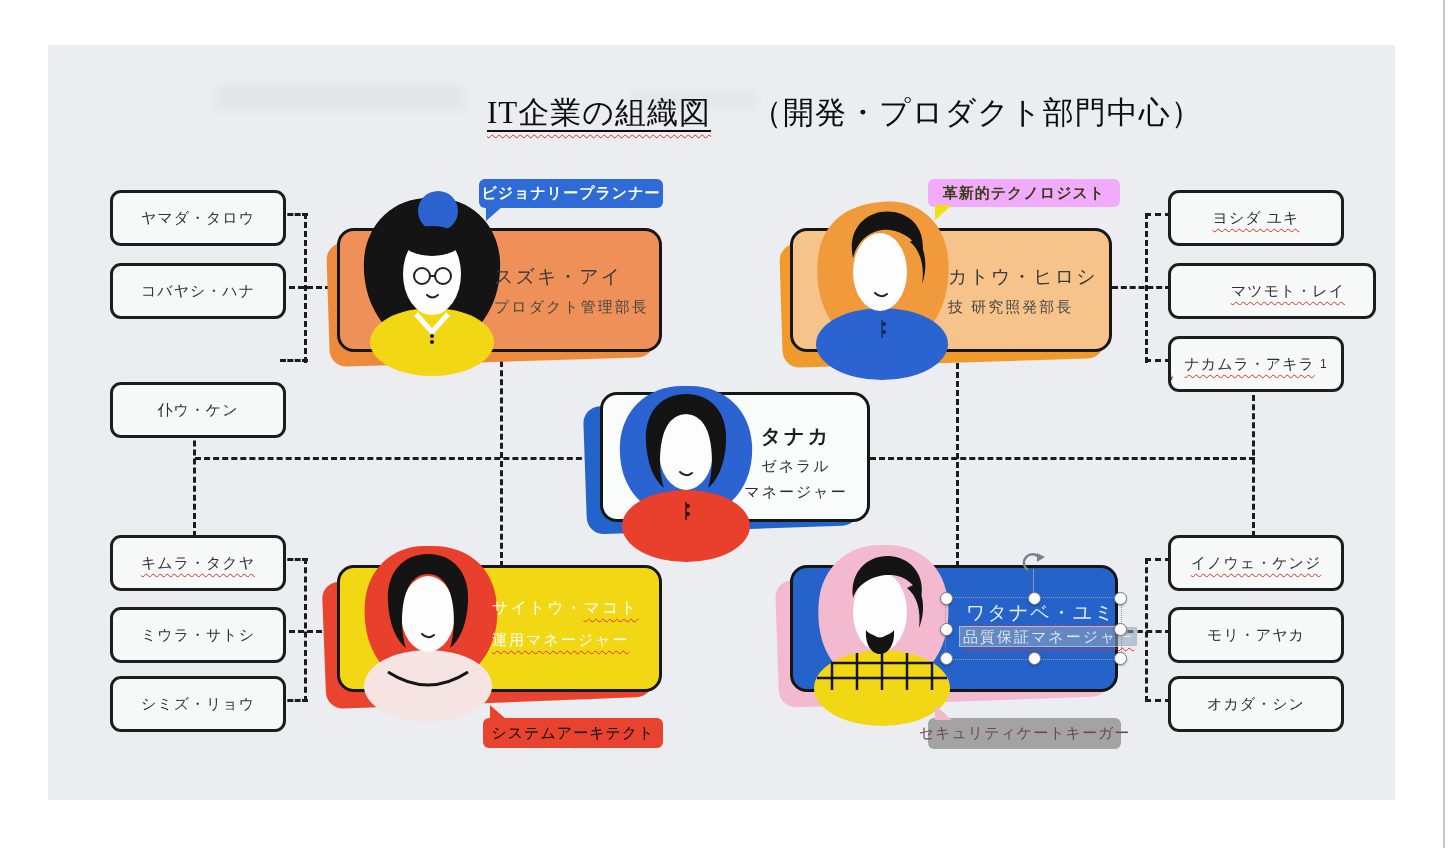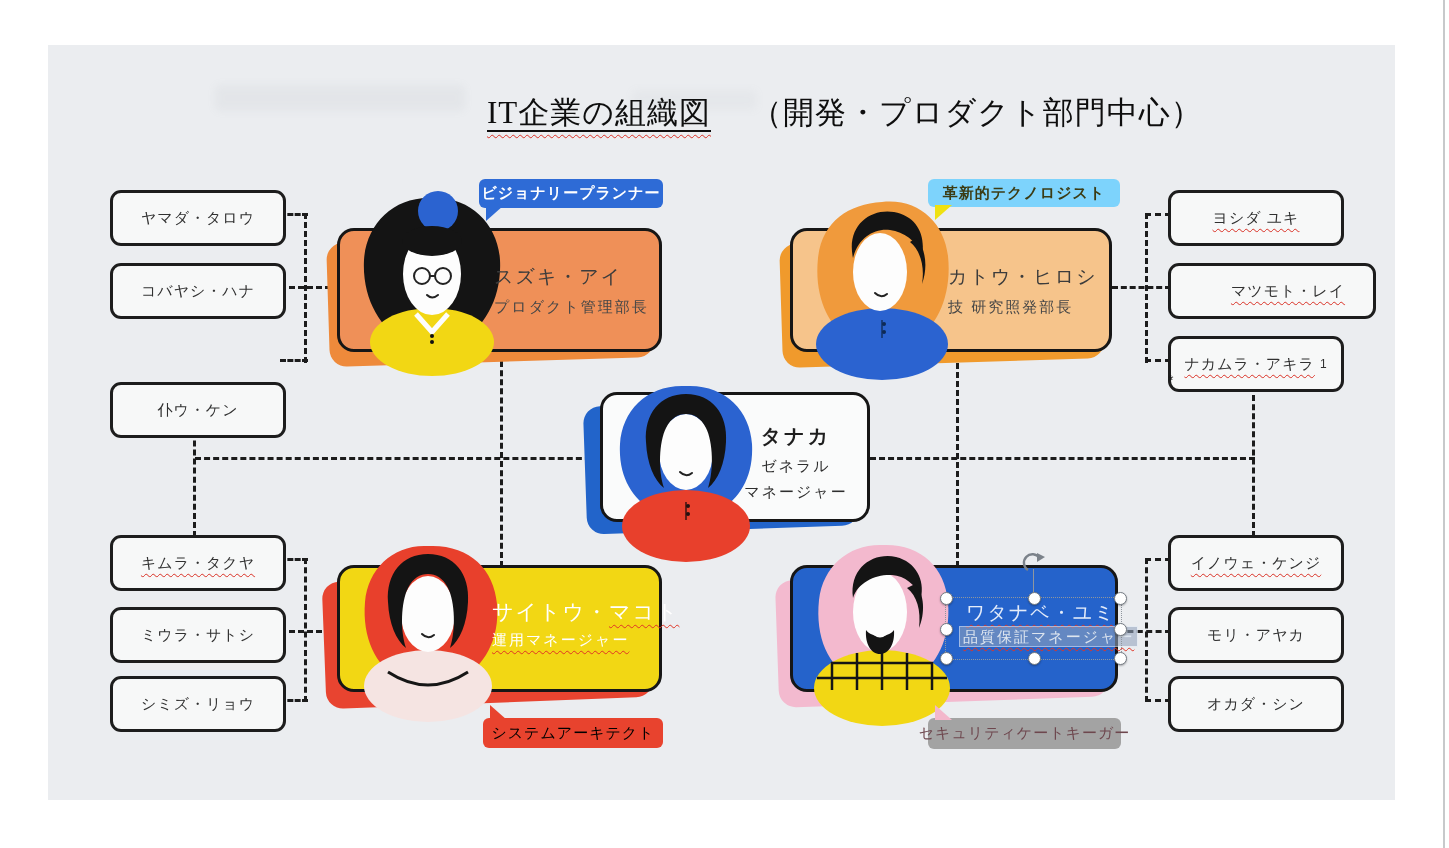--- a/index.html
+++ b/index.html
@@ -42,21 +42,21 @@
   .tanaka-text{position:absolute;left:738px;top:423px;width:116px;text-align:center;color:#1e1e1e;}
   .tanaka-name{font-size:20px;font-weight:bold;letter-spacing:3px;}
   .tanaka-role{font-size:15px;letter-spacing:2px;margin-top:7px;color:#2e2e2e;}
 
   
   .badge{position:absolute;display:flex;align-items:center;justify-content:center;
          border-radius:6px;font-size:15px;letter-spacing:1px;white-space:nowrap;}
   .tail{position:absolute;width:0;height:0;}
   .badge-blue{background:#2e6bd6;color:#ffffff;font-weight:bold;}
   .badge-blue .tail{left:7px;bottom:-13px;border-top:15px solid #2e6bd6;border-right:17px solid transparent;}
-  .badge-yellow{background:#7dd3fc;color:#3c3c14;font-weight:bold;}
+  .badge-yellow{background:#f0abfc;color:#3c3c14;font-weight:bold;}
   .badge-yellow .tail{left:7px;bottom:-13px;border-top:15px solid #efe111;border-right:17px solid transparent;}
   .badge-red{background:#e8432e;color:#000000;}
   .badge-red .tail{left:7px;top:-13px;border-bottom:15px solid #e8432e;border-right:17px solid transparent;}
   .badge-pink{background:#a3a3a3;color:#6e474e;justify-content:center;}
   .badge-pink .tail{left:7px;top:-13px;border-bottom:15px solid #f3b7cb;border-right:17px solid transparent;}
 
   .asterisk{position:absolute;left:1168px;top:372px;font-size:14px;color:#1a1a1a;}
 
   
   .hl{background:rgba(146,164,188,.58);box-shadow:0 0 0 1px rgba(226,233,242,.65);
@@ -218,21 +218,21 @@
     <div class="cshadow" style="left:324px;top:576px;width:327px;height:127px;background:#e84430;transform:rotate(-2.2deg);"></div>
     <div class="cmain" style="left:337px;top:565px;width:319px;height:121px;background:#f2d714;"></div>
     <svg class="person" style="left:344px;top:540px;" width="168" height="150" viewBox="0 0 168 150">
       <path d="M84,6 C124,4 150,28 153,64 C156,100 140,126 116,140 L54,138 C32,126 18,98 21,62 C24,28 50,4 84,6 Z" fill="#e8402c"></path>
       <ellipse cx="84" cy="146" rx="64" ry="36" fill="#f5e4e2"></ellipse>
       <path d="M44,132 Q84,158 124,132" stroke="#161616" stroke-width="3" fill="none"></path>
       <ellipse cx="84" cy="74" rx="27" ry="38" fill="#fdfdfd"></ellipse>
       <path d="M84,14 C110,14 126,34 124,62 C123,84 116,100 106,108 C112,90 111,62 104,48 C99,38 92,34 84,34 C76,34 69,38 64,48 C57,62 56,90 62,108 C52,100 45,84 44,62 C42,34 58,14 84,14 Z" fill="#141414"></path>
       <path d="M78,94 Q84,100 90,95" fill="none" stroke="#222" stroke-width="2" stroke-linecap="round"></path>
     </svg>
-    <div class="cname white" style="left:492px;top:598px;font-size:21px;"><span>サイトウ・</span><span class="wavy-red">マコト</span></div>
+    <div class="cname white" style="left:492px;top:598px;font-size:16px;"><span>サイトウ・</span><span class="wavy-red">マコト</span></div>
     <div class="crole white wavy-red" style="left:492px;top:631px;">運用マネージャー</div>
   </div>
   <div class="badge badge-red" style="left:483px;top:718px;width:180px;height:30px;">
     <span>システムアーキテクト</span>
       <div class="tail"></div>
   </div>
 
   <div class="card">
     <div class="cshadow" style="left:777px;top:575px;width:330px;height:127px;background:#f3bacf;transform:rotate(-2deg);"></div>
     <div class="cmain" style="left:790px;top:565px;width:322px;height:121px;background:#2563cb;"></div>

